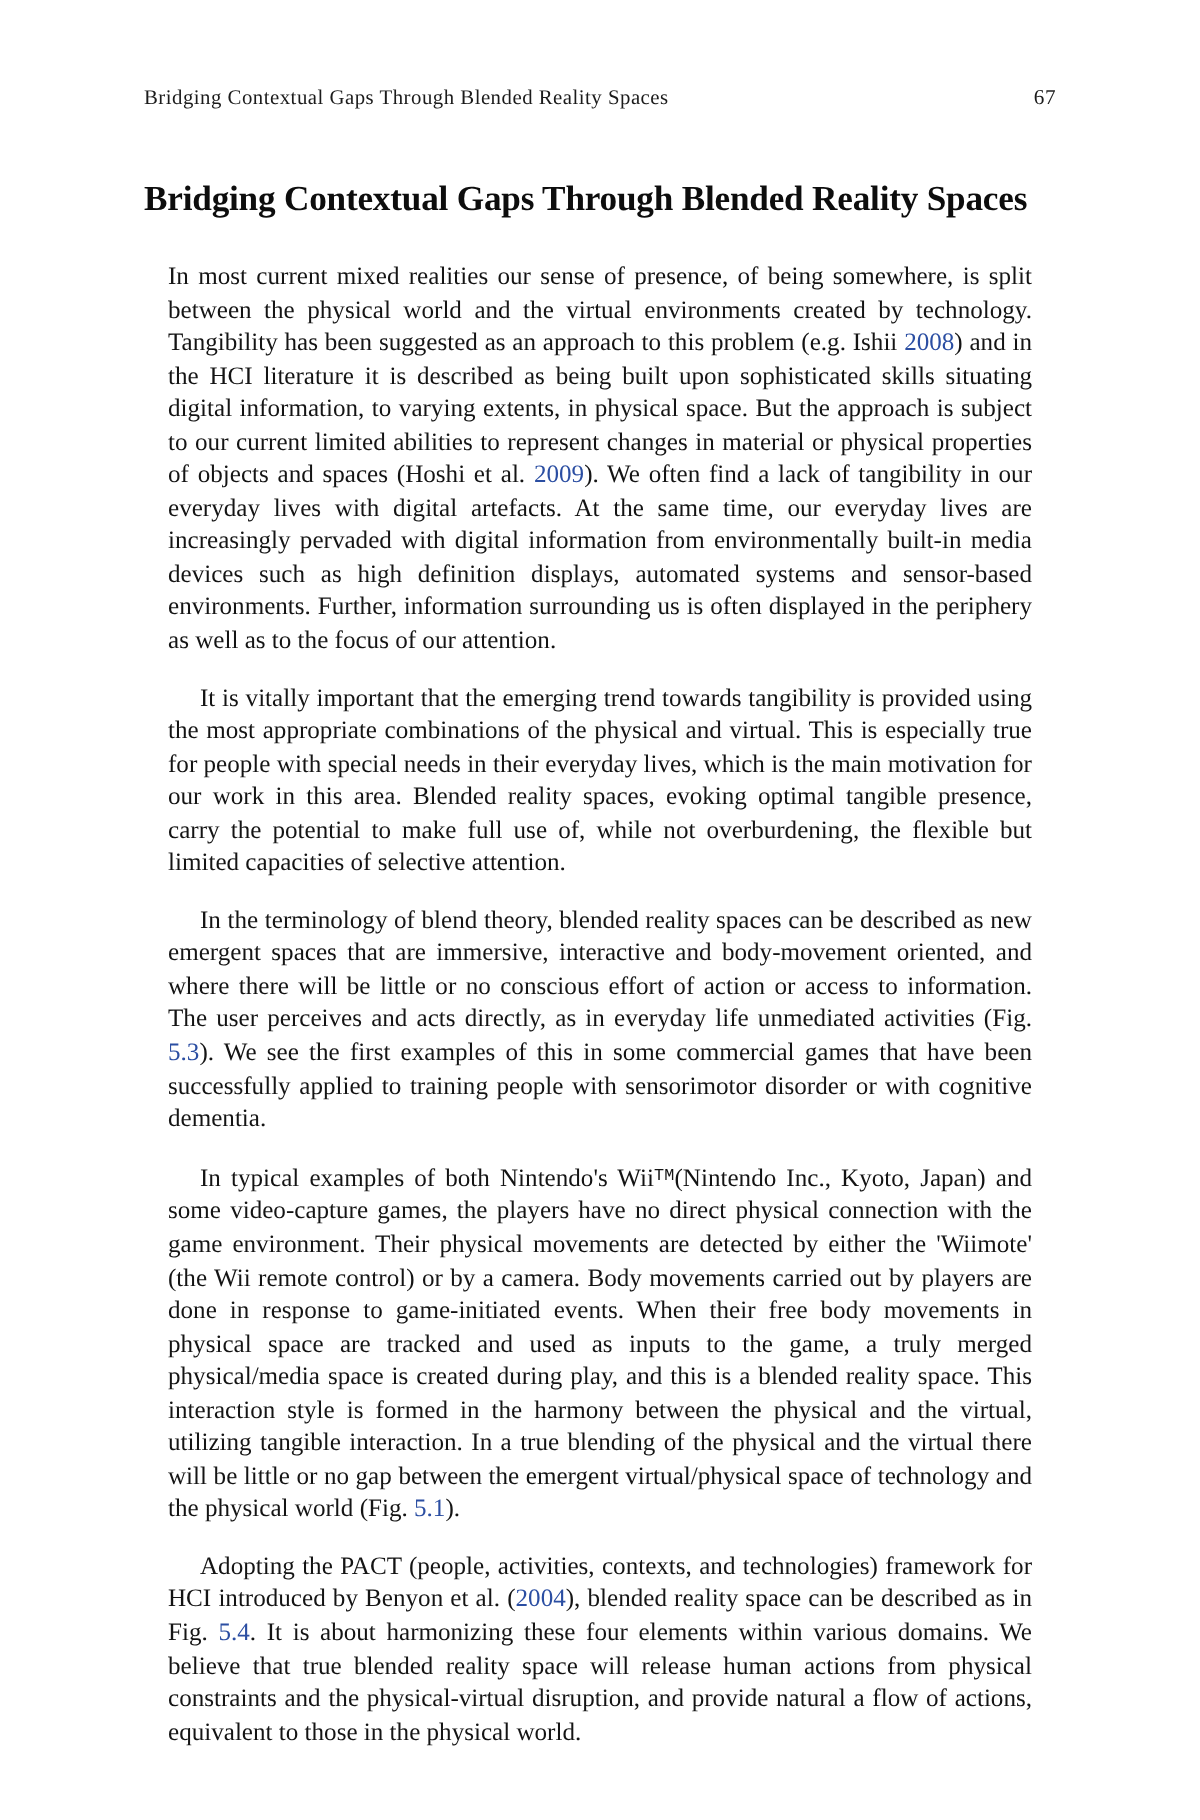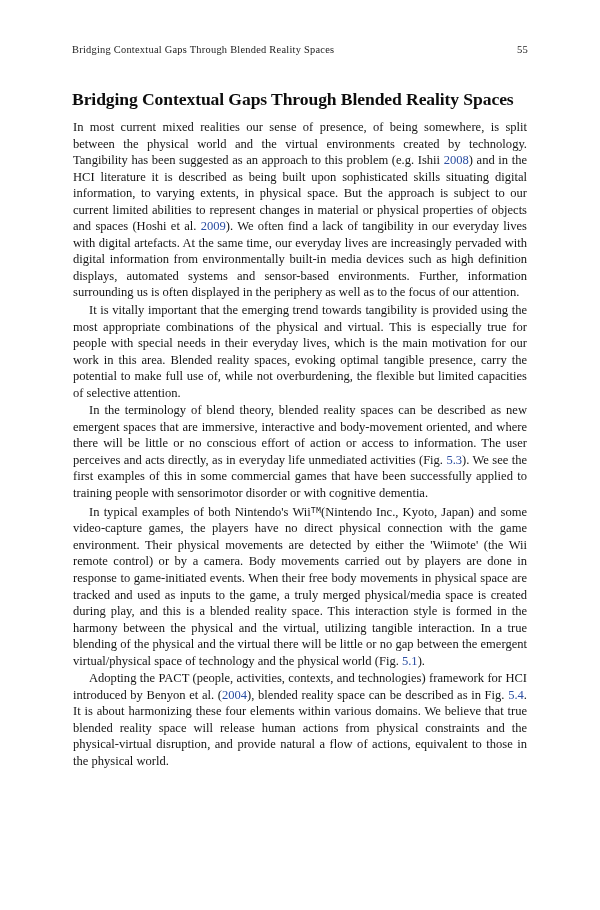--- a/index.html
+++ b/index.html
@@ -64,21 +64,21 @@
     top: 118px;
     width: 456px;
     font-size: 12.55px;
     line-height: 16.55px;
     text-align: justify;
     text-justify: inter-word;
     color: #141414;
     hyphens: none;
   }
   .body-copy p {
-    margin: 1px;
+    margin: 12px;
     text-indent: 0;
   }
   .body-copy p.indented {
     text-indent: 16px;
   }
 
   a.xref,
   .xref {
     color: #2b4ea2;
     text-decoration: none;
@@ -92,21 +92,21 @@
     font-family: Liberation Mono, monospace;
   }
 </style>
 </head>
 <body>
 
 <div class="page">
 
   <div class="running-head">
     <span class="rh-title">Bridging Contextual Gaps Through Blended Reality Spaces</span>
-    <span class="rh-folio">55</span>
+    <span class="rh-folio">67</span>
   </div>
 
   <h1 class="chapter-title">Bridging Contextual Gaps Through Blended Reality Spaces</h1>
 
   <div class="body-copy">
       <p>In most current mixed realities our sense of presence, of being somewhere, is split between the physical world and the virtual environments created by technology. Tangibility has been suggested as an approach to this problem (e.g. Ishii <span class="xref" style="color: rgb(43, 78, 162);">2008</span>) and in the HCI literature it is described as being built upon sophisticated skills situating digital information, to varying extents, in physical space. But the approach is subject to our current limited abilities to represent changes in material or physical properties of objects and spaces (Hoshi et al. <span class="xref" style="color: rgb(43, 78, 162);">2009</span>). We often find a lack of tangibility in our everyday lives with digital artefacts. At the same time, our everyday lives are increasingly pervaded with digital information from environmentally built-in media devices such as high definition displays, automated systems and sensor-based environments. Further, information surrounding us is often displayed in the periphery as well as to the focus of our attention.</p>
       <p class="indented">It is vitally important that the emerging trend towards tangibility is provided using the most appropriate combinations of the physical and virtual. This is especially true for people with special needs in their everyday lives, which is the main motivation for our work in this area. Blended reality spaces, evoking optimal tangible presence, carry the potential to make full use of, while not overburdening, the flexible but limited capacities of selective attention.</p>
       <p class="indented">In the terminology of blend theory, blended reality spaces can be described as new emergent spaces that are immersive, interactive and body-movement oriented, and where there will be little or no conscious effort of action or access to information. The user perceives and acts directly, as in everyday life unmediated activities (Fig. <span class="xref" style="color: rgb(43, 78, 162);">5.3</span>). We see the first examples of this in some commercial games that have been successfully applied to training people with sensorimotor disorder or with cognitive dementia.</p>
       <p class="indented">In typical examples of both Nintendo's Wii<span class="tm">TM</span>(Nintendo Inc., Kyoto, Japan) and some video-capture games, the players have no direct physical connection with the game environment. Their physical movements are detected by either the 'Wiimote' (the Wii remote control) or by a camera. Body movements carried out by players are done in response to game-initiated events. When their free body movements in physical space are tracked and used as inputs to the game, a truly merged physical/media space is created during play, and this is a blended reality space. This interaction style is formed in the harmony between the physical and the virtual, utilizing tangible interaction. In a true blending of the physical and the virtual there will be little or no gap between the emergent virtual/physical space of technology and the physical world (Fig. <span class="xref" style="color: rgb(43, 78, 162);">5.1</span>).</p>
       <p class="indented">Adopting the PACT (people, activities, contexts, and technologies) framework for HCI introduced by Benyon et al. (<span class="xref" style="color: rgb(43, 78, 162);">2004</span>), blended reality space can be described as in Fig. <span class="xref" style="color: rgb(43, 78, 162);">5.4</span>. It is about harmonizing these four elements within various domains. We believe that true blended reality space will release human actions from physical constraints and the physical-virtual disruption, and provide natural a flow of actions, equivalent to those in the physical world.</p>

